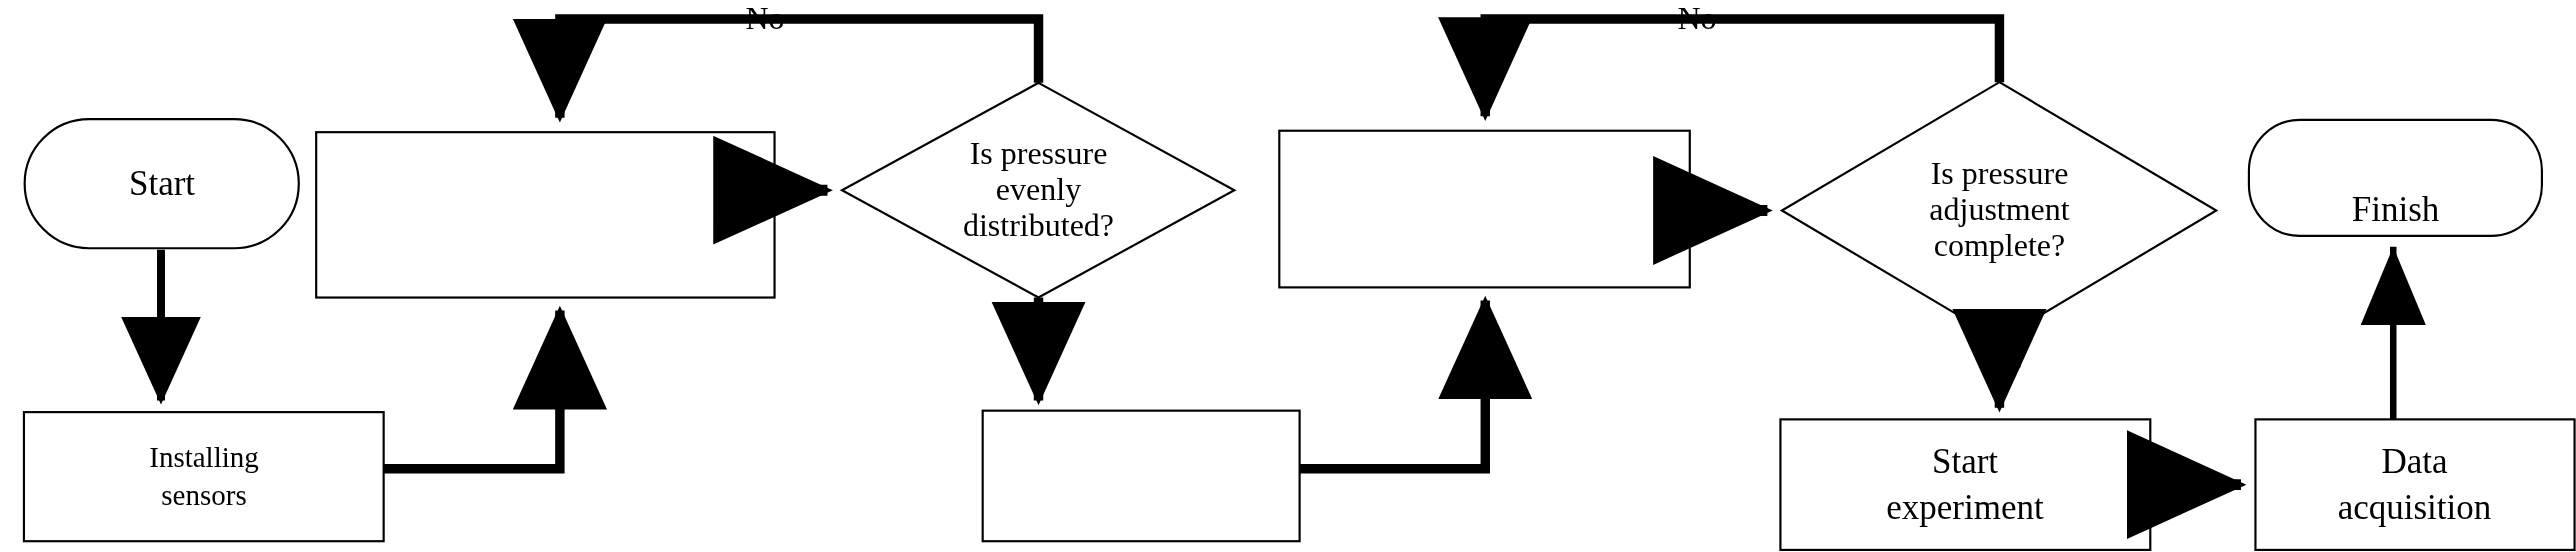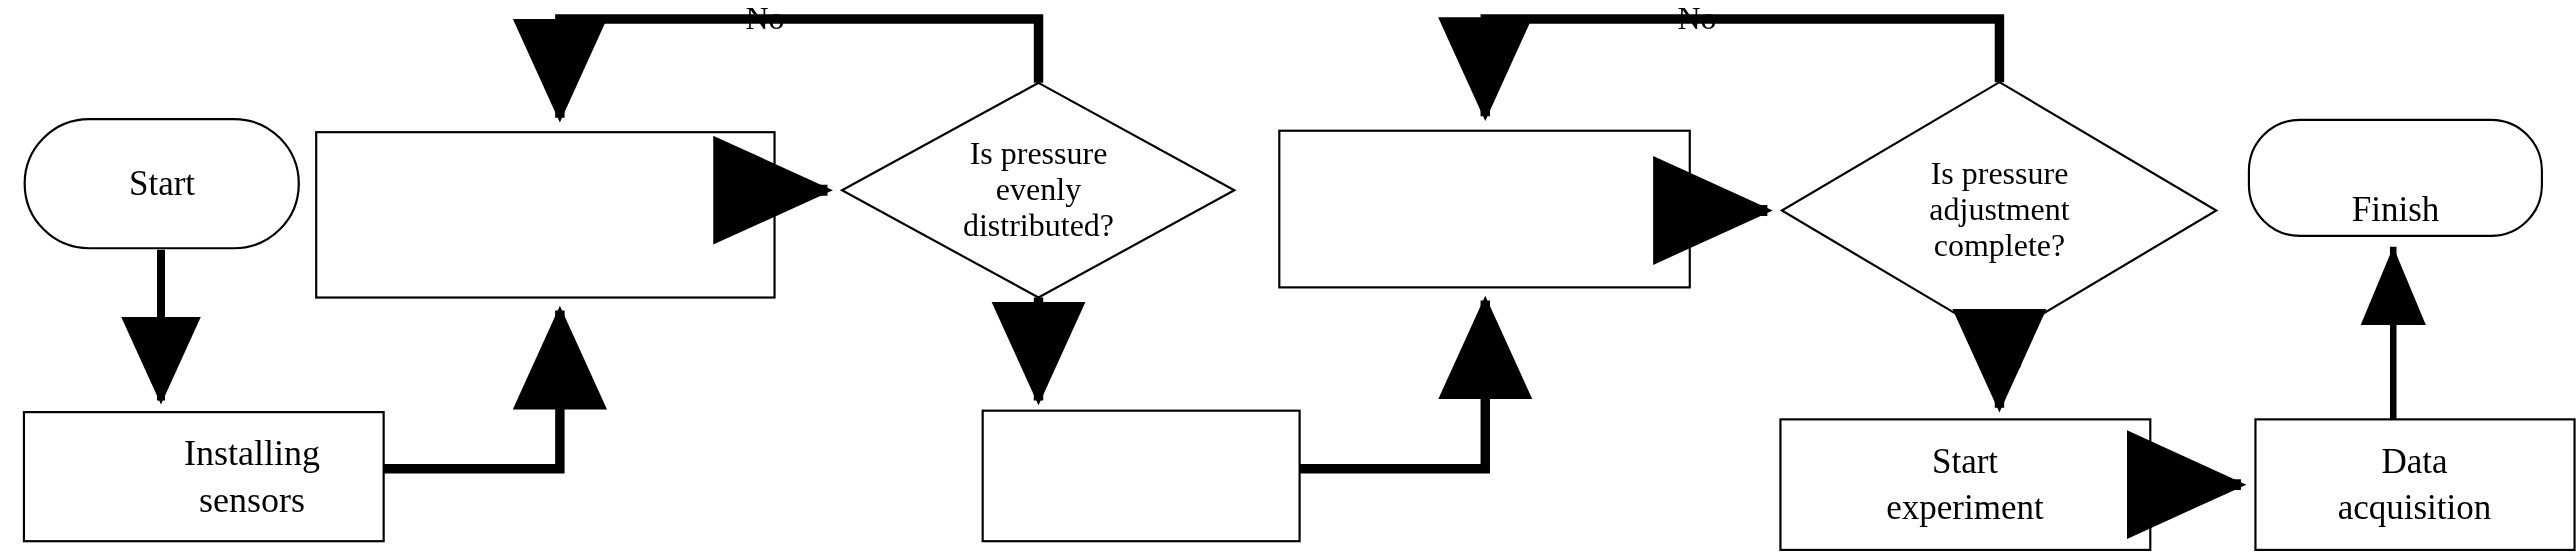--- a/index.html
+++ b/index.html
@@ -88,21 +88,21 @@
     <line x1="2757" y1="468" x2="2757" y2="562" stroke="#000000" stroke-width="13" marker-end="url(#arrowBig)"></line>
 
     <line x1="2965" y1="668" x2="3090" y2="668" stroke="#000000" stroke-width="15" marker-end="url(#arrowBig)"></line>
 
     <line x1="3300" y1="578" x2="3300" y2="340" stroke="#000000" stroke-width="9" marker-end="url(#arrowThin)"></line>
 
   </svg>
 
   <div class="node-label" style="left:25px;top:119px;width:274px;height:129px;font-size:35px;">Start</div>
 
-  <div class="node-label" style="left:24px;top:412px;width:360px;height:129px;font-size:36px;line-height:1.28;padding-left:48px;">Installing
+  <div class="node-label" style="left:24px;top:412px;width:360px;height:129px;font-size:29px;line-height:1.28;">Installing
 sensors</div>
 
 
   <div class="node-label" style="left:886px;top:109px;width:305px;height:162px;font-size:32px;line-height:1.12;">Is pressure
 evenly
 distributed?</div>
 
 
 
   <div class="node-label" style="left:1846px;top:129px;width:307px;height:162px;font-size:32px;line-height:1.12;">Is pressure

